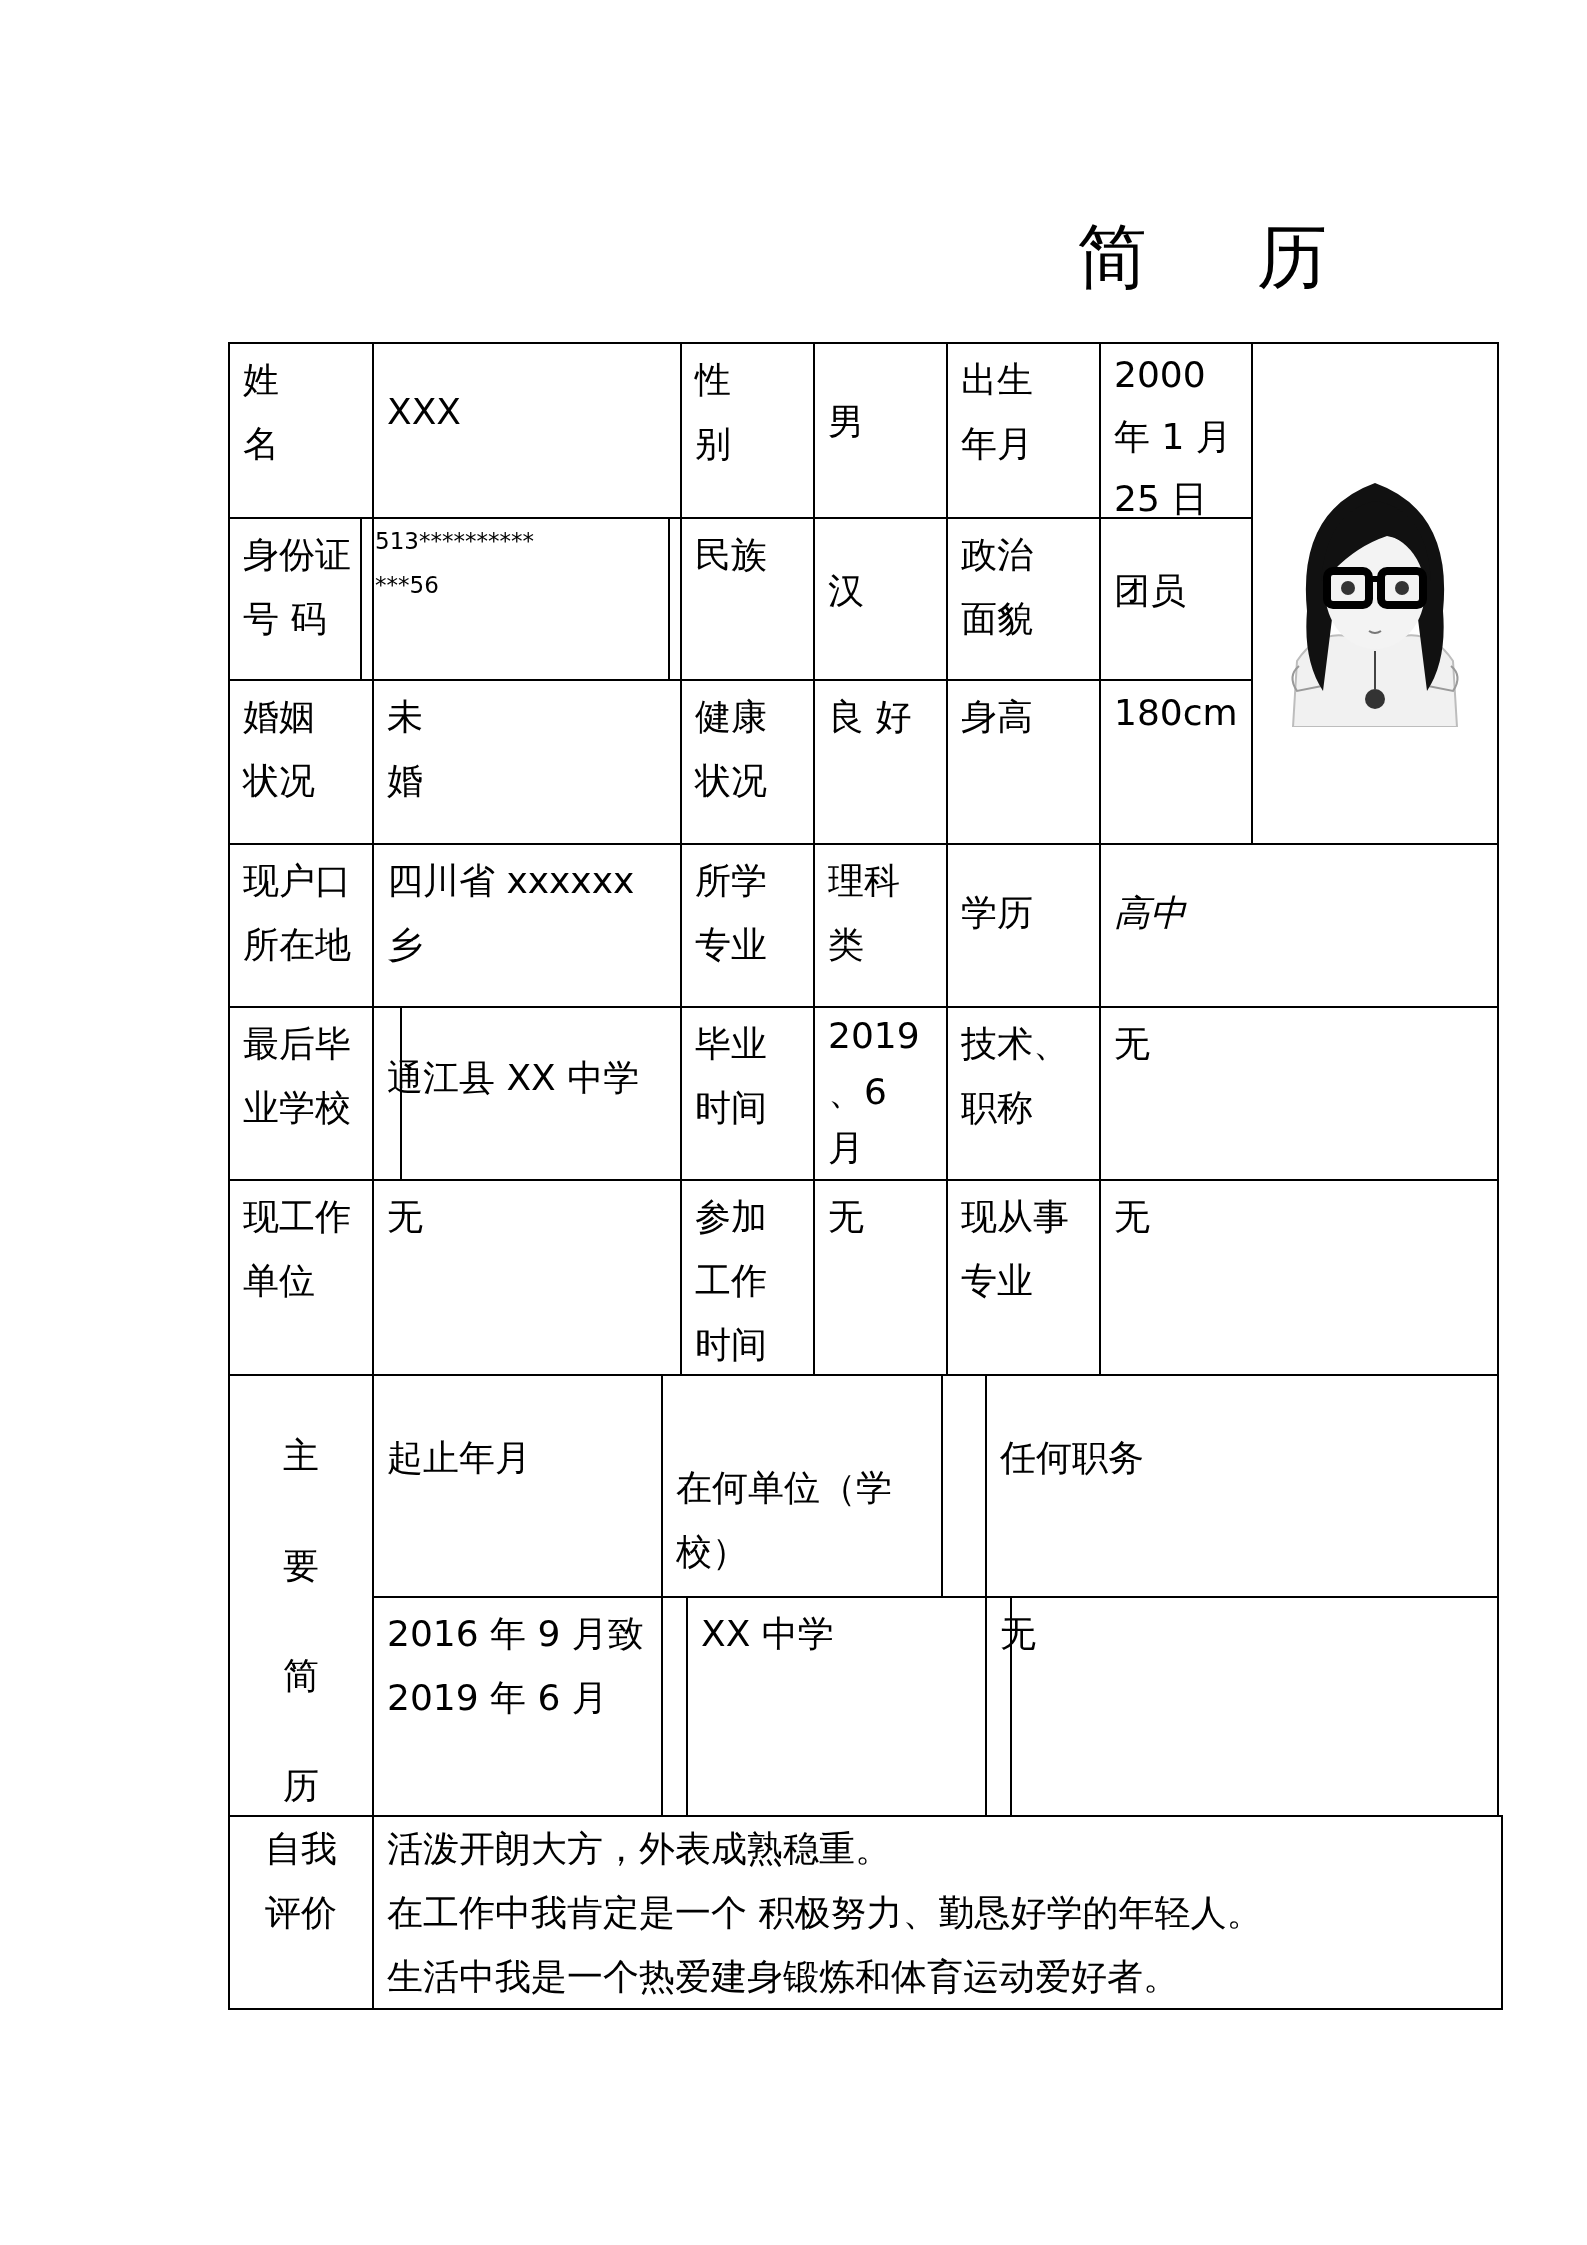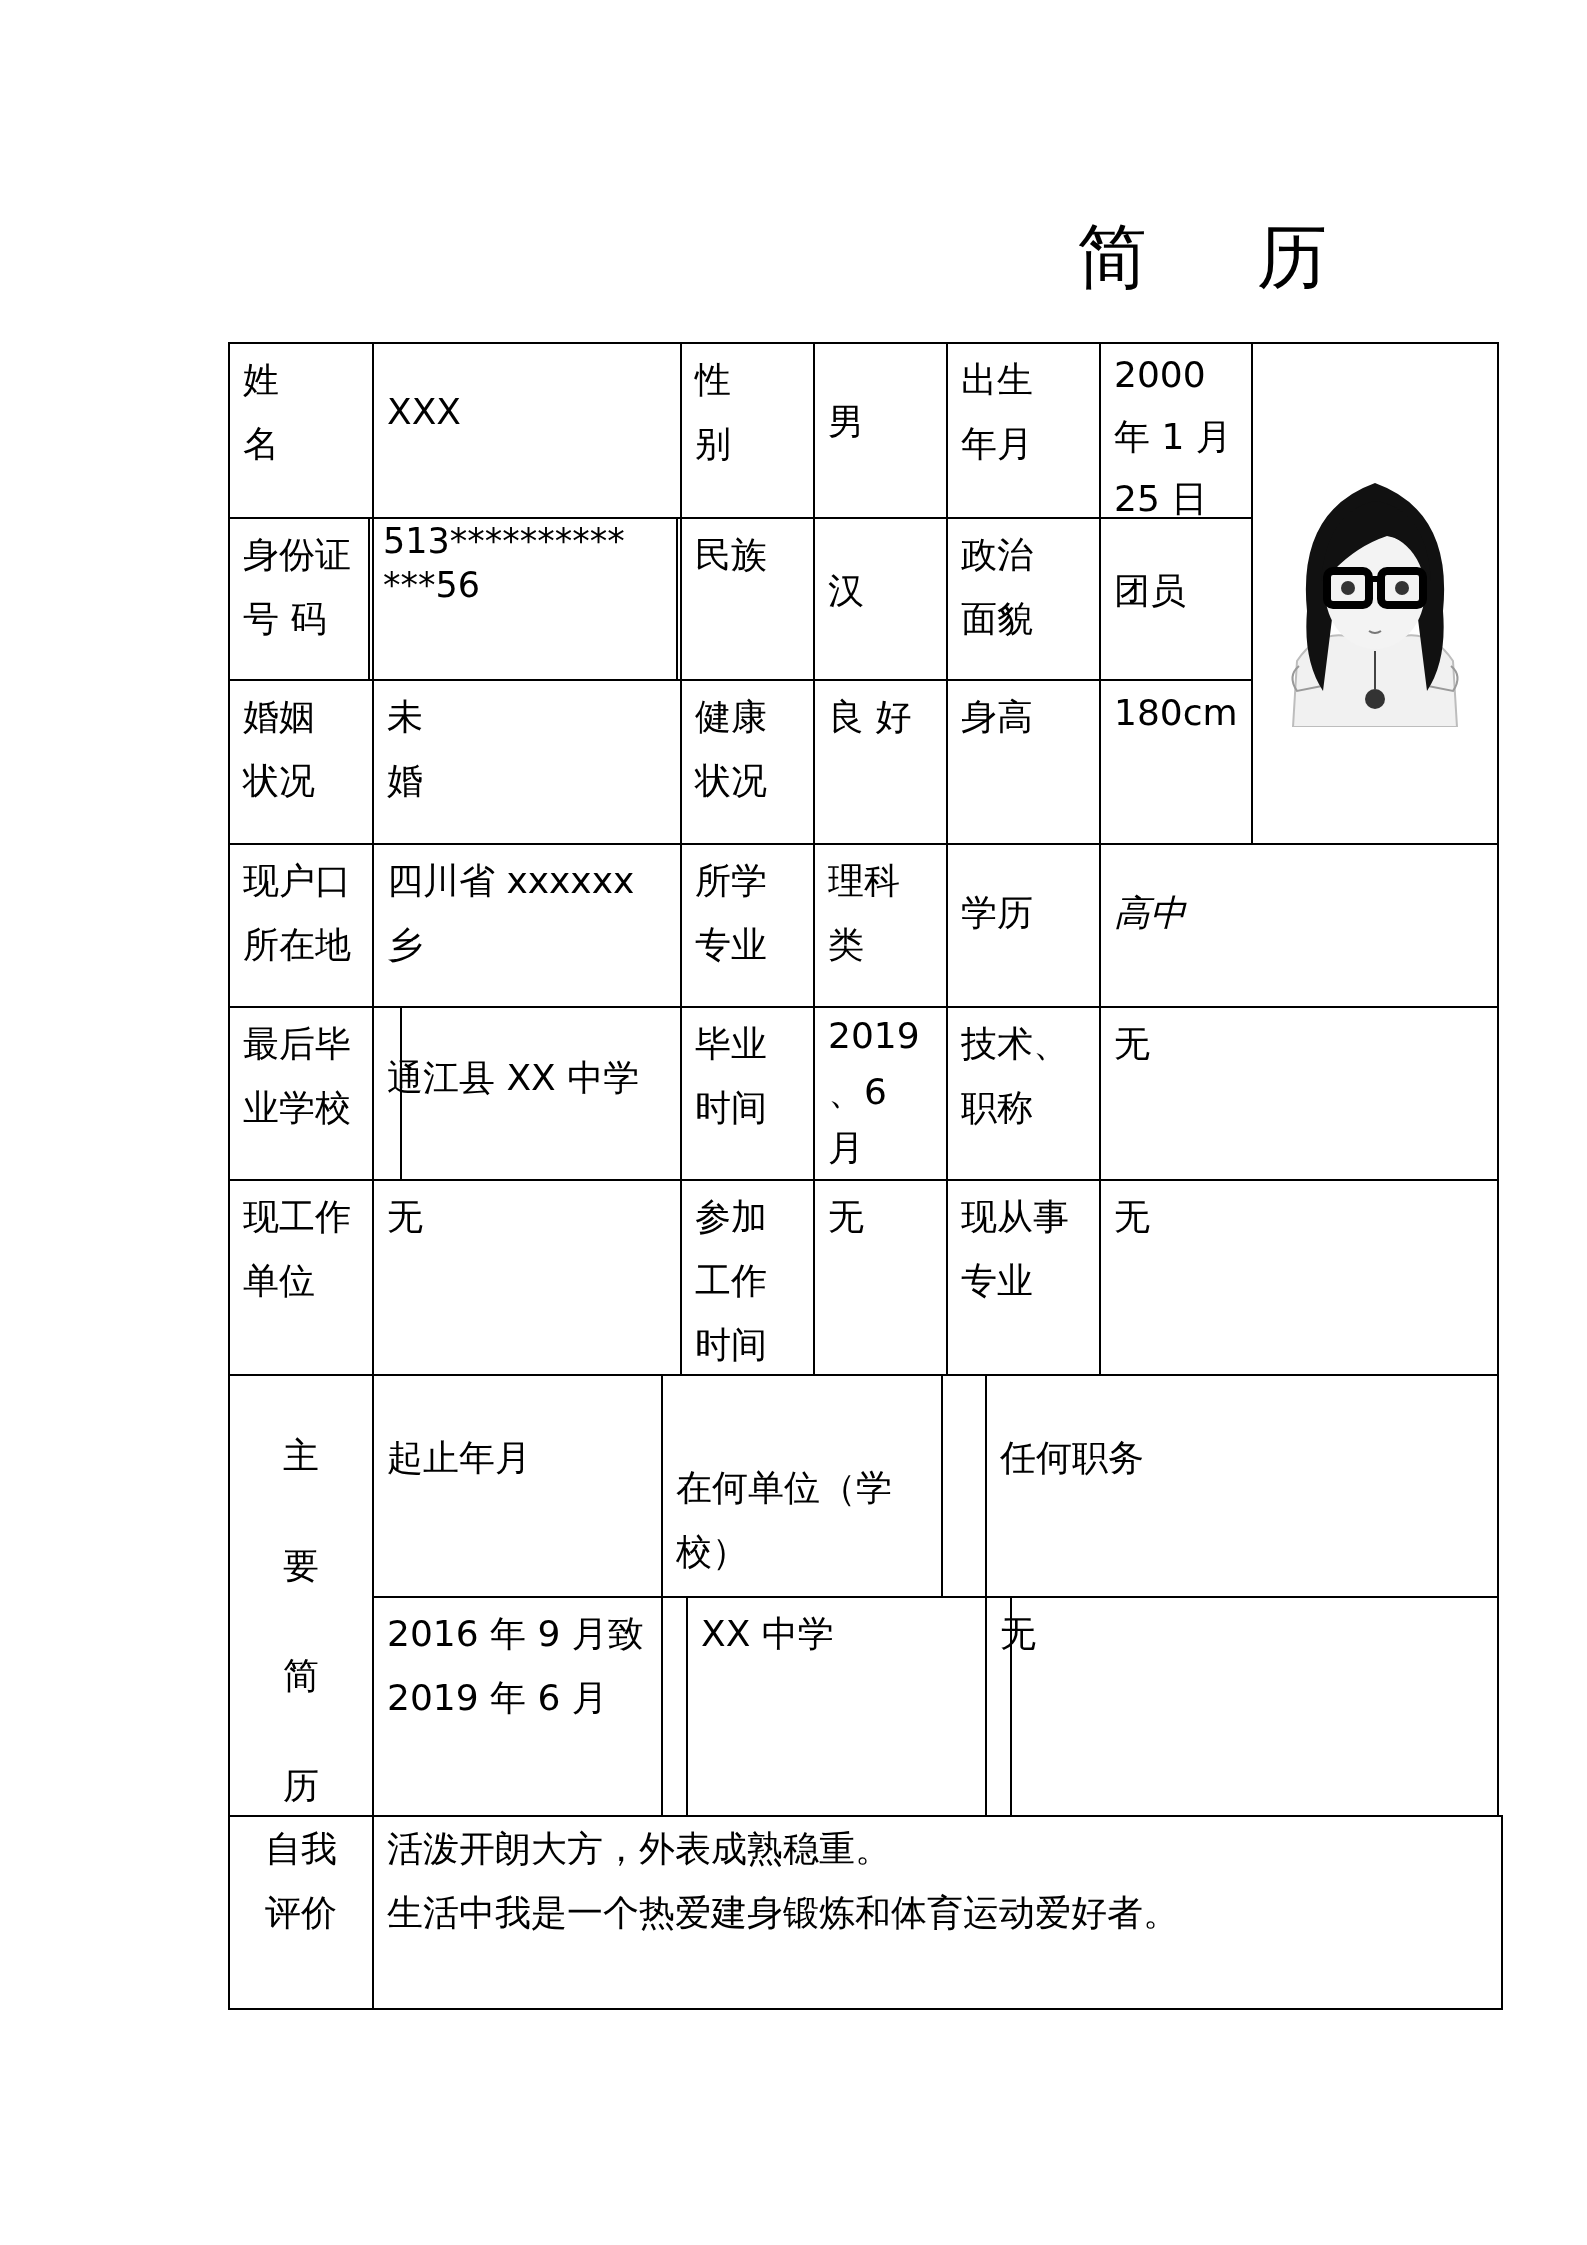--- a/index.html
+++ b/index.html
@@ -60,21 +60,21 @@
     <circle cx="125" cy="127" r="7" fill="#333"></circle>
     <path d="M92 170 Q98 174 104 170" fill="none" stroke="#777" stroke-width="2"></path>
 
     <circle cx="98" cy="238" r="10" fill="#333"></circle>
     <line x1="98" y1="190" x2="98" y2="228" stroke="#444" stroke-width="2"></line>
   </svg>
 </div>
 
 <div class="cell pre" style="left:228px;top:517px;width:146px;height:164px;">身份证
 号  码</div>
-<div class="cell pre" style="left:368px;top:517px;width:310px;height:164px;padding-top:0;line-height:44px;font-size:35px;">513**********
+<div class="cell pre" style="left:360px;top:517px;width:310px;height:164px;padding-top:0;line-height:44px;font-size:23px;">513**********
 ***56</div>
 <div class="cell pre" style="left:680px;top:517px;width:135px;height:164px;">民族</div>
 <div class="cell pre" style="left:813px;top:517px;width:135px;height:164px;padding-top:40px;">汉</div>
 <div class="cell pre" style="left:946px;top:517px;width:155px;height:164px;">政治
 面貌</div>
 <div class="cell pre" style="left:1099px;top:517px;width:154px;height:164px;padding-top:40px;">团员</div>
 
 <div class="cell pre" style="left:228px;top:679px;width:146px;height:166px;">婚姻
 状况</div>
 <div class="cell pre" style="left:372px;top:679px;width:310px;height:166px;">未
@@ -131,14 +131,15 @@
 
 <div class="cell pre" style="left:372px;top:1596px;width:291px;height:221px;">2016 年 9 月致
 2019 年 6 月</div>
 <div class="cell pre" style="left:661px;top:1596px;width:326px;height:221px;margin-left:25px;">XX 中学</div>
 <div class="cell pre" style="left:985px;top:1596px;width:514px;height:221px;">无</div>
 
 <div class="cell pre center" style="left:228px;top:1815px;width:146px;height:195px;padding-top:0;">自我
 评价</div>
 <div class="cell" style="left:372px;top:1815px;width:1131px;height:195px;padding-top:0;">
   <div>活泼开朗大方，外表成熟稳重。</div>
+  <div>在工作中我肯定是一个 积极努力、勤恳好学的年轻人。</div>
   <div>生活中我是一个热爱建身锻炼和体育运动爱好者。</div>
 </div>
 
 </body></html>

